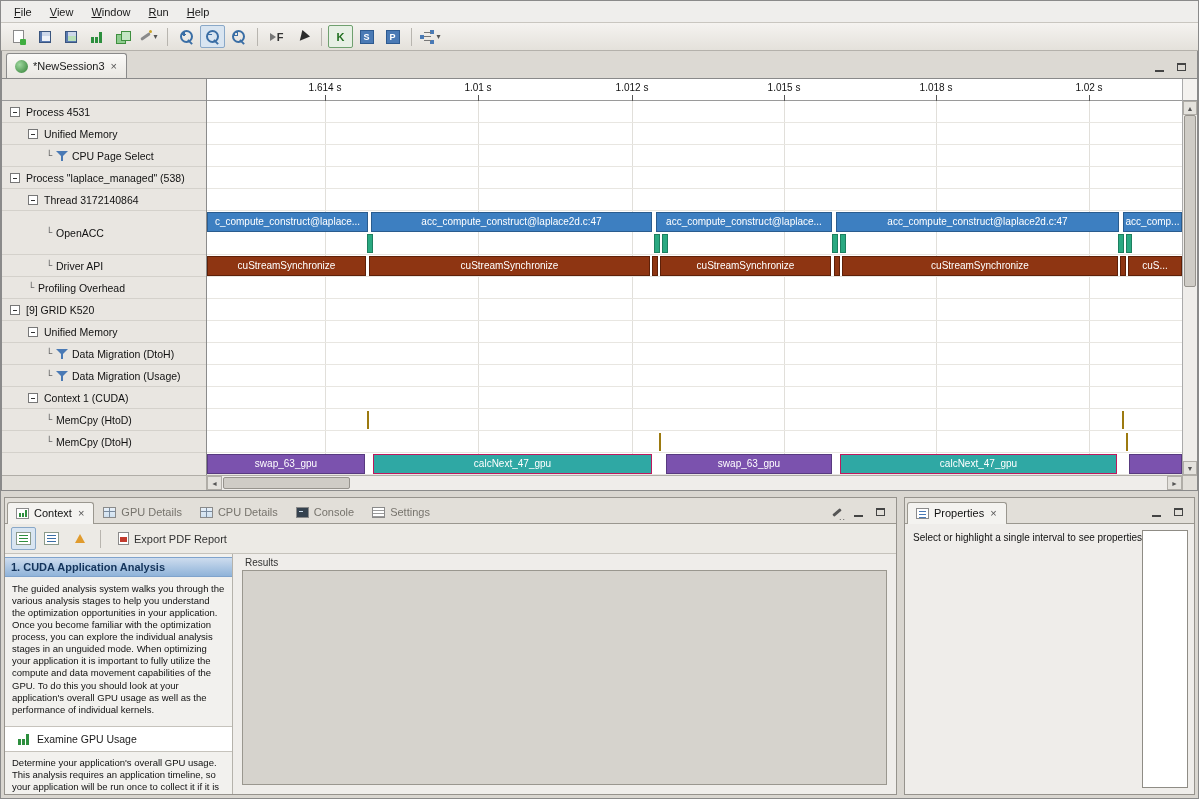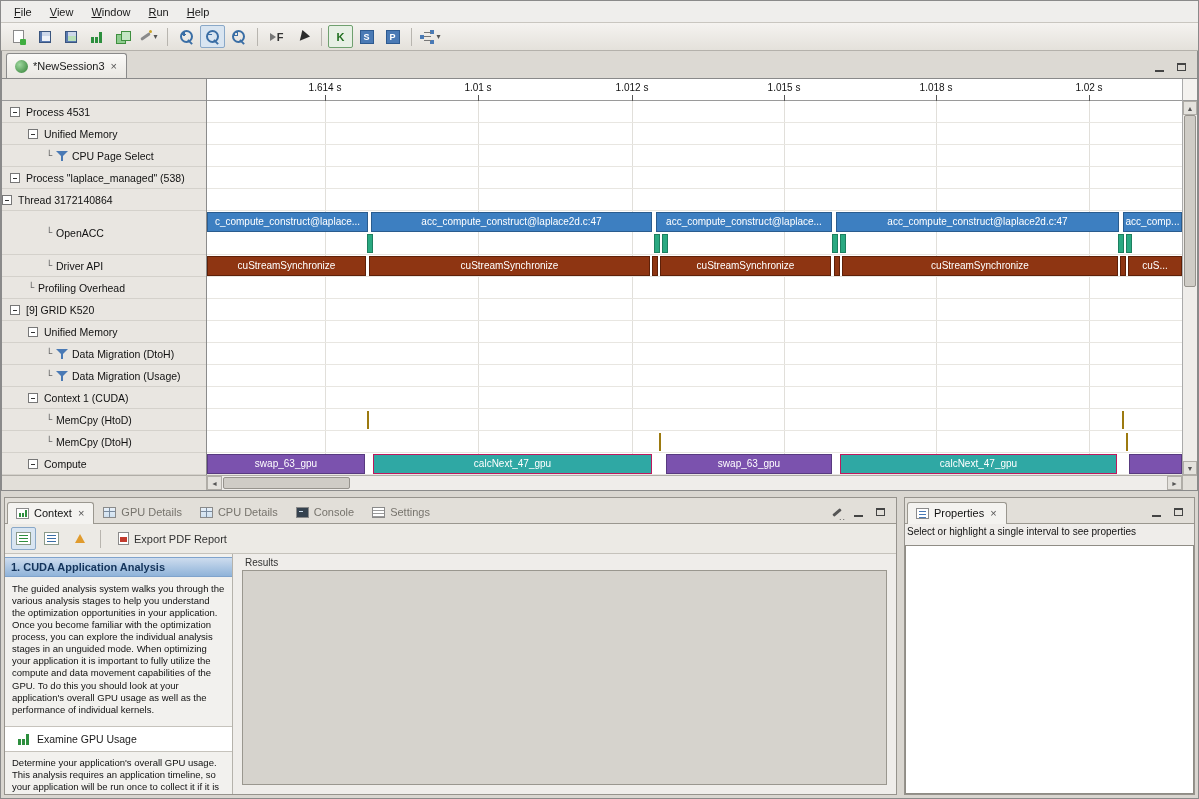--- a/index.html
+++ b/index.html
@@ -141,21 +141,21 @@
 .pcontent{flex:1;display:flex;min-height:0}
 .analysis-col{width:228px;flex:none;border-right:1px solid #b5b2ab;background:#f2f1ee;display:flex;flex-direction:column;overflow:hidden}
 .an-header{margin-top:3px;height:20px;line-height:19px;padding-left:6px;font-weight:bold;font-size:11px;color:#13335a;background:linear-gradient(180deg,var(--header-blue-light,#cddcee),var(--header-blue));border-top:1px solid #7fa3cc;border-bottom:1px solid #7fa3cc;flex:none}
 .an-body{padding:6px 7px;font-size:9.5px;line-height:1.27;color:#111}
 .an-action{display:flex;align-items:center;gap:7px;height:26px;background:#fff;border-top:1px solid #c6c3bc;border-bottom:1px solid #c6c3bc;padding-left:12px;font-size:10.5px;flex:none;margin-top:4px}
 .an-note{padding:5px 7px;font-size:9.5px;line-height:1.27;color:#111}
 .results-wrap{flex:1;position:relative;padding:16px 9px 9px 9px;min-width:0}
 .results-label{position:absolute;top:3px;left:12px;font-size:10px;color:#333}
 .results-box{width:100%;height:100%;border:1px solid #9a978f;background:#d6d3cd}
 
-.props-content{flex:1;display:flex;flex-direction:column;min-height:0}
+.props-content{flex:1;display:flex;flex-direction:row;padding:6px;min-height:0}
 .props-hint{font-size:10px;color:#111;margin:2px 0 8px 2px}
 .props-box{flex:1;background:#fff;border:1px solid #8f8c85}
 </style>
 </head>
 <body>
 
 <div class="app">
 
   <div class="menubar">
       <span class="menu-item"><u>F</u>ile</span>
@@ -259,21 +259,21 @@
             </div>
             <div class="tree-row" style="height: 22px; padding-left: 44px;">
               <span class="branch">└</span>
               <span class="funnel"></span>
               <span class="tlabel">CPU Page Select</span>
             </div>
             <div class="tree-row" style="height: 22px; padding-left: 8px;">
               <span class="toggle"></span>
               <span class="tlabel">Process "laplace_managed" (538)</span>
             </div>
-            <div class="tree-row" style="height: 22px; ">
+            <div class="tree-row" style="height: 22px; padding-left: 26px;">
               <span class="toggle"></span>
               <span class="tlabel">Thread 3172140864</span>
             </div>
             <div class="tree-row" style="height: 44px; padding-left: 44px;">
               <span class="branch">└</span>
               <span class="tlabel">OpenACC</span>
             </div>
             <div class="tree-row" style="height: 22px; padding-left: 44px;">
               <span class="branch">└</span>
               <span class="tlabel">Driver API</span>
@@ -304,24 +304,20 @@
               <span class="toggle"></span>
               <span class="tlabel">Context 1 (CUDA)</span>
             </div>
             <div class="tree-row" style="height: 22px; padding-left: 44px;">
               <span class="branch">└</span>
               <span class="tlabel">MemCpy (HtoD)</span>
             </div>
             <div class="tree-row" style="height: 22px; padding-left: 44px;">
               <span class="branch">└</span>
               <span class="tlabel">MemCpy (DtoH)</span>
-            </div>
-            <div class="tree-row" style="height: 22px; padding-left: 26px;">
-              <span class="toggle"></span>
-              <span class="tlabel">Compute</span>
             </div>
           </div>
       </div>
       <div class="tl-center">
         <div class="ruler">
             <span class="rlabel" style="left: 78px;">1.614 s</span>
             <i class="rtick" style="left: 118px;"></i>
             <span class="rlabel" style="left: 231px;">1.01 s</span>
             <i class="rtick" style="left: 271px;"></i>
             <span class="rlabel" style="left: 385px;">1.012 s</span>

